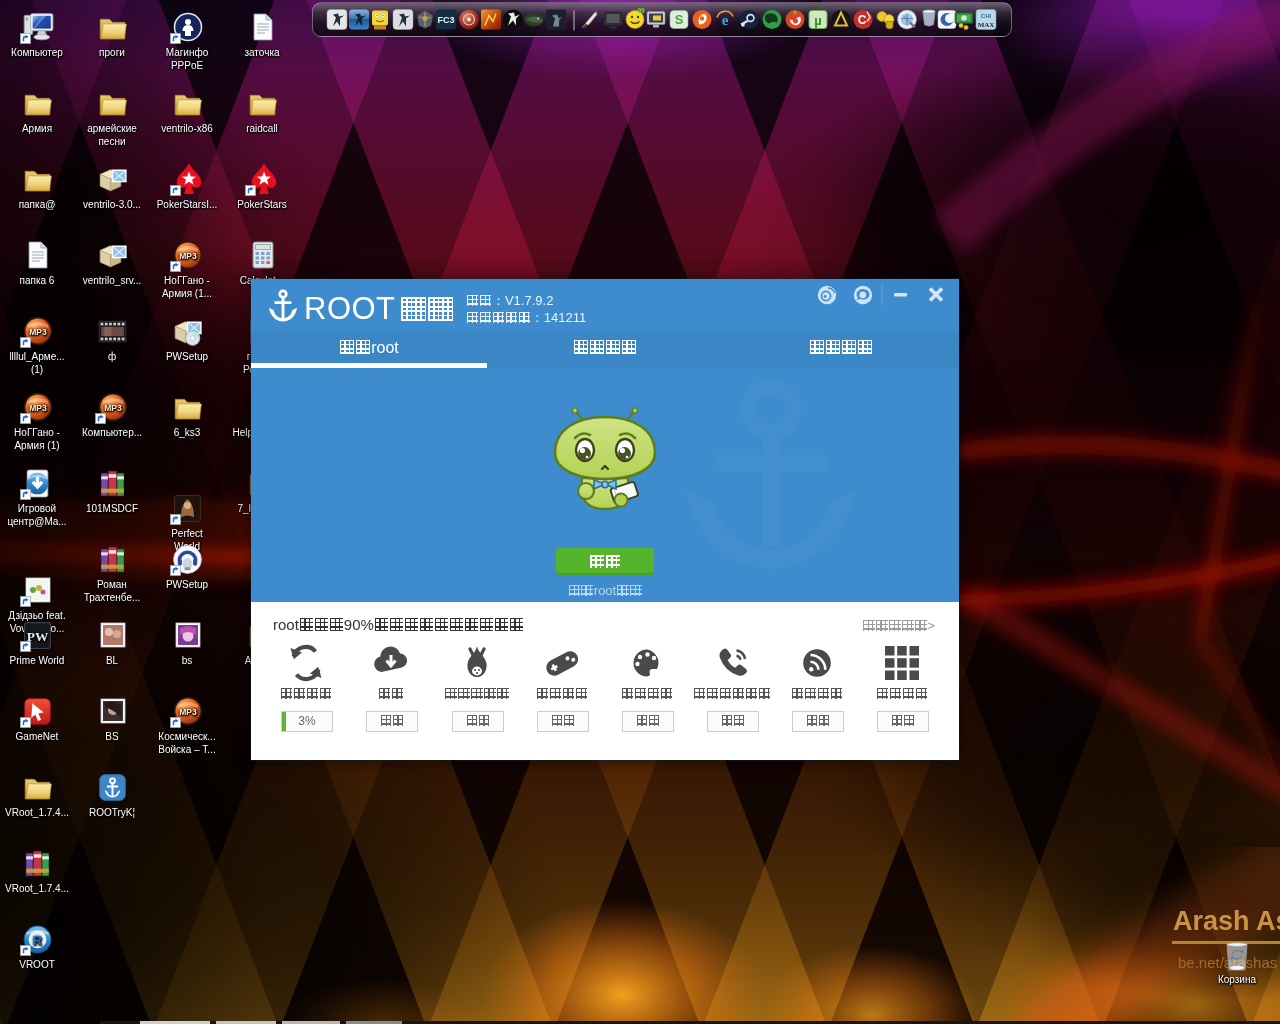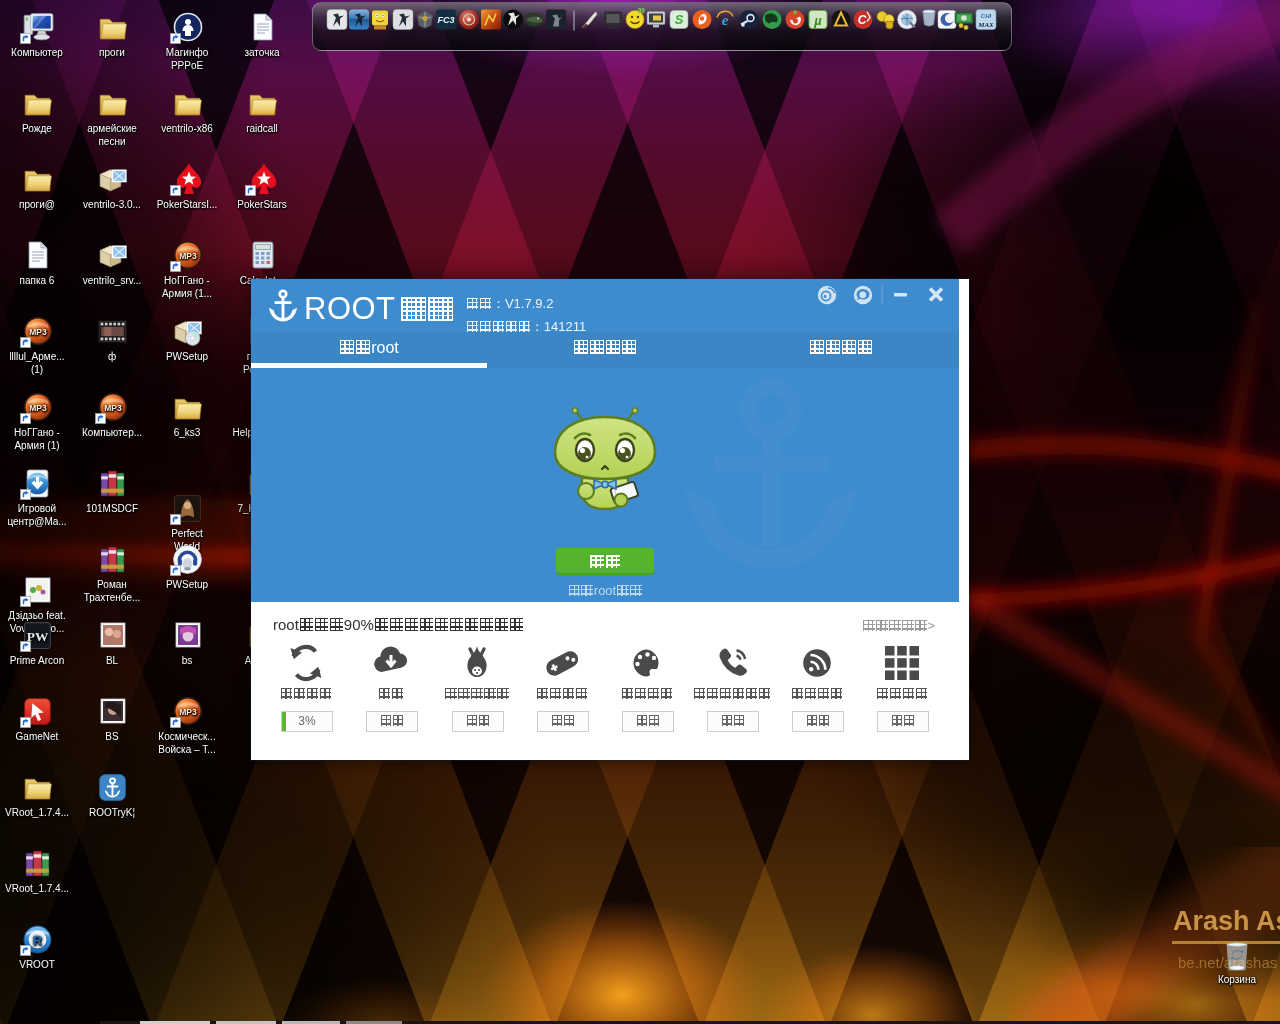--- a/index.html
+++ b/index.html
@@ -11,26 +11,26 @@
  repeating-linear-gradient(to right,currentColor 0 1.4px,transparent 1.4px 4.5px);}
 .zhb{display:inline-block;width:.92em;height:.88em;margin:0 .05em;vertical-align:-.07em;
  background:repeating-linear-gradient(to bottom,currentColor 0 1.8px,transparent 1.8px 4.4px),
  repeating-linear-gradient(to right,currentColor 0 1.8px,transparent 1.8px 4.8px);}
 
 .cell{position:absolute;width:74px;text-align:center;color:#fff;font-size:10px;line-height:13px;
  text-shadow:0 1px 2px #000,0 0 3px #000,1px 1px 2px #000;}
 .cell svg{display:block;margin:0 auto;}
 .lbl{margin-top:1px;}
 
-#dock{position:absolute;left:312px;top:2px;width:700px;height:49px;border-radius:9px;
+#dock{position:absolute;left:312px;top:2px;width:700px;height:35px;border-radius:9px;
  background:linear-gradient(to bottom,rgba(120,112,126,.85),rgba(54,48,60,.8) 30%,rgba(20,16,24,.8) 60%,rgba(8,6,10,.82));
- border:1px solid rgba(190,185,200,.5);box-sizing:border-box;font-style:italic;}
+ border:1px solid rgba(190,185,200,.5);box-sizing:border-box;}
 
 #win{position:absolute;left:251px;top:279px;width:708px;height:481px;background:#fff;
- box-shadow:0 3px 14px rgba(0,0,0,.5);outline:1px solid rgba(15,35,55,.4);padding-left:10px;}
+ box-shadow:0 3px 14px rgba(0,0,0,.5);outline:1px solid rgba(15,35,55,.4);}
 #winblue{position:absolute;left:0;top:0;width:708px;height:323px;background:#3e8ccd;}
 #tabs{position:absolute;left:0;top:53px;width:708px;height:36px;background:rgba(0,20,40,.04);}
 .tab{position:absolute;top:7px;width:236px;text-align:center;color:#fff;font-size:16px;}
 #tabline{position:absolute;left:0;top:31px;width:236px;height:5px;background:#fff;}
 .fbtn{position:absolute;top:459px;width:50px;height:19px;border:1px solid #ccc;background:#fcfcfc;
  color:#666;font-size:12px;text-align:center;line-height:19px;}
 </style></head>
 <body>
 <div id="desk">
 
@@ -526,21 +526,21 @@
         <svg width="42" height="36" viewBox="0 0 42 36">
           <use href="#i-doc" x="6" y="2" width="32" height="32"></use>
         </svg>
         <div class="lbl">заточка</div>
       </div>
 
 <div class="cell" style="left:0;top:85px">
         <svg width="42" height="36" viewBox="0 0 42 36">
           <use href="#i-folder" x="5" y="2" width="33" height="33"></use>
         </svg>
-        <div class="lbl">Рожде</div>
+        <div class="lbl">Армия</div>
       </div>
 <div class="cell" style="left:75px;top:85px">
         <svg width="42" height="36" viewBox="0 0 42 36">
           <use href="#i-folder" x="5" y="2" width="33" height="33"></use>
         </svg>
         <div class="lbl">армейские<br>песни</div>
       </div>
 <div class="cell" style="left:150px;top:85px">
         <svg width="42" height="36" viewBox="0 0 42 36">
           <use href="#i-folder" x="5" y="2" width="33" height="33"></use>
@@ -551,21 +551,21 @@
         <svg width="42" height="36" viewBox="0 0 42 36">
           <use href="#i-folder" x="5" y="2" width="33" height="33"></use>
         </svg>
         <div class="lbl">raidcall</div>
       </div>
 
 <div class="cell" style="left:0;top:161px">
         <svg width="42" height="36" viewBox="0 0 42 36">
           <use href="#i-folder" x="5" y="2" width="33" height="33"></use>
         </svg>
-        <div class="lbl">проги@</div>
+        <div class="lbl">папка@</div>
       </div>
 <div class="cell" style="left:75px;top:161px">
         <svg width="42" height="36" viewBox="0 0 42 36">
           <use href="#i-inst" x="5" y="2" width="33" height="33"></use>
         </svg>
         <div class="lbl">ventrilo-3.0...</div>
       </div>
 <div class="cell" style="left:150px;top:161px">
         <svg width="42" height="36" viewBox="0 0 42 36">
           <use href="#i-spade" x="6" y="1" width="34" height="34"></use>
@@ -716,21 +716,21 @@
           <use href="#i-doc" x="6" y="2" width="32" height="32"></use>
         </svg>
         <div class="lbl">Dota</div>
       </div>
 
 <div class="cell" style="left:0;top:617px">
         <svg width="42" height="36" viewBox="0 0 42 36">
           <use href="#i-pw" x="5" y="2" width="33" height="33"></use>
           <use href="#i-sc" x="4" y="24" width="11" height="11"></use>
         </svg>
-        <div class="lbl">Prime Arcon</div>
+        <div class="lbl">Prime World</div>
       </div>
 <div class="cell" style="left:75px;top:617px">
         <svg width="42" height="36" viewBox="0 0 42 36">
           <use href="#i-photo" x="6" y="2" width="32" height="32"></use>
           <rect x="12" y="8" width="20" height="20" fill="#b4786a"></rect>
           <circle cx="18" cy="15" r="4" fill="#e8c0a8"></circle>
           <circle cx="26" cy="17" r="4" fill="#d8a890"></circle>
         </svg>
         <div class="lbl">BL</div>
       </div>
@@ -811,21 +811,21 @@
   <path d="M16 10 V26 M8 14.5 H24" stroke="#fff" stroke-width="2.4"></path>
   <path d="M4 18 C5.5 25 10 29 16 29.3 C22 29 26.5 25 28 18 L24 20 C23.2 24 20 26.2 16 26.5 C12 26.2 8.8 24 8 20 Z" fill="#fff"></path>
  </svg>
 
  <svg class="abs" style="left:14px;top:9px" width="36" height="36" viewBox="0 0 32 32">
   <circle cx="16" cy="5.4" r="2.9" fill="none" stroke="#fff" stroke-width="2.4"></circle>
   <path d="M16 8.5 V27 M8.5 13 H23.5" stroke="#fff" stroke-width="2.6"></path>
   <path d="M3.5 17.5 C5 25.5 10 29.5 16 29.8 C22 29.5 27 25.5 28.5 17.5 L24.2 19.8 C23.4 24.4 20 26.6 16 26.9 C12 26.6 8.6 24.4 7.8 19.8 Z" fill="#fff"></path>
  </svg>
  <div class="abs" style="left:53px;top:12px;color:#fff;font-size:31px;letter-spacing:0.5px;font-weight:400">ROOT<span style="font-size:27px;color:#fff;margin-left:4px"><span class="zhb"></span><span class="zhb"></span></span></div>
- <div class="abs" style="left:215px;top:13px;color:#eaf3fb;font-size:13px;line-height:23px"><span class="zh"></span><span class="zh"></span>：V1.7.9.2<br><span class="zh"></span><span class="zh"></span><span class="zh"></span><span class="zh"></span><span class="zh"></span>：141211</div>
+ <div class="abs" style="left:215px;top:13px;color:#eaf3fb;font-size:13px;line-height:17px"><span class="zh"></span><span class="zh"></span>：V1.7.9.2<br><span class="zh"></span><span class="zh"></span><span class="zh"></span><span class="zh"></span><span class="zh"></span>：141211</div>
 
  <svg class="abs" style="left:565px;top:5px" width="130" height="24" viewBox="0 0 130 24">
   <circle cx="11" cy="11" r="9.2" fill="#cee2f3"></circle>
   <circle cx="10" cy="12" r="4.6" fill="none" stroke="#3e8ccd" stroke-width="1.6"></circle>
   <circle cx="9" cy="12.5" r="1.4" fill="#3e8ccd"></circle>
   <path d="M12 4 a7 7 0 0 1 6.5 5" fill="none" stroke="#3e8ccd" stroke-width="1.4"></path>
   <circle cx="47" cy="11" r="9.2" fill="#cee2f3"></circle>
   <path d="M40.5 10.2 a6.5 5.2 0 1 1 3.2 4.6 l-3 1.6 1.2 -2.8 a6.5 5.2 0 0 1 -1.4 -3.4z" fill="#3e8ccd"></path>
   <circle cx="46.8" cy="10.8" r="3.4" fill="#cee2f3"></circle>
   <line x1="66" y1="1" x2="66" y2="21" stroke="#6aa6d6" stroke-width="1"></line>

